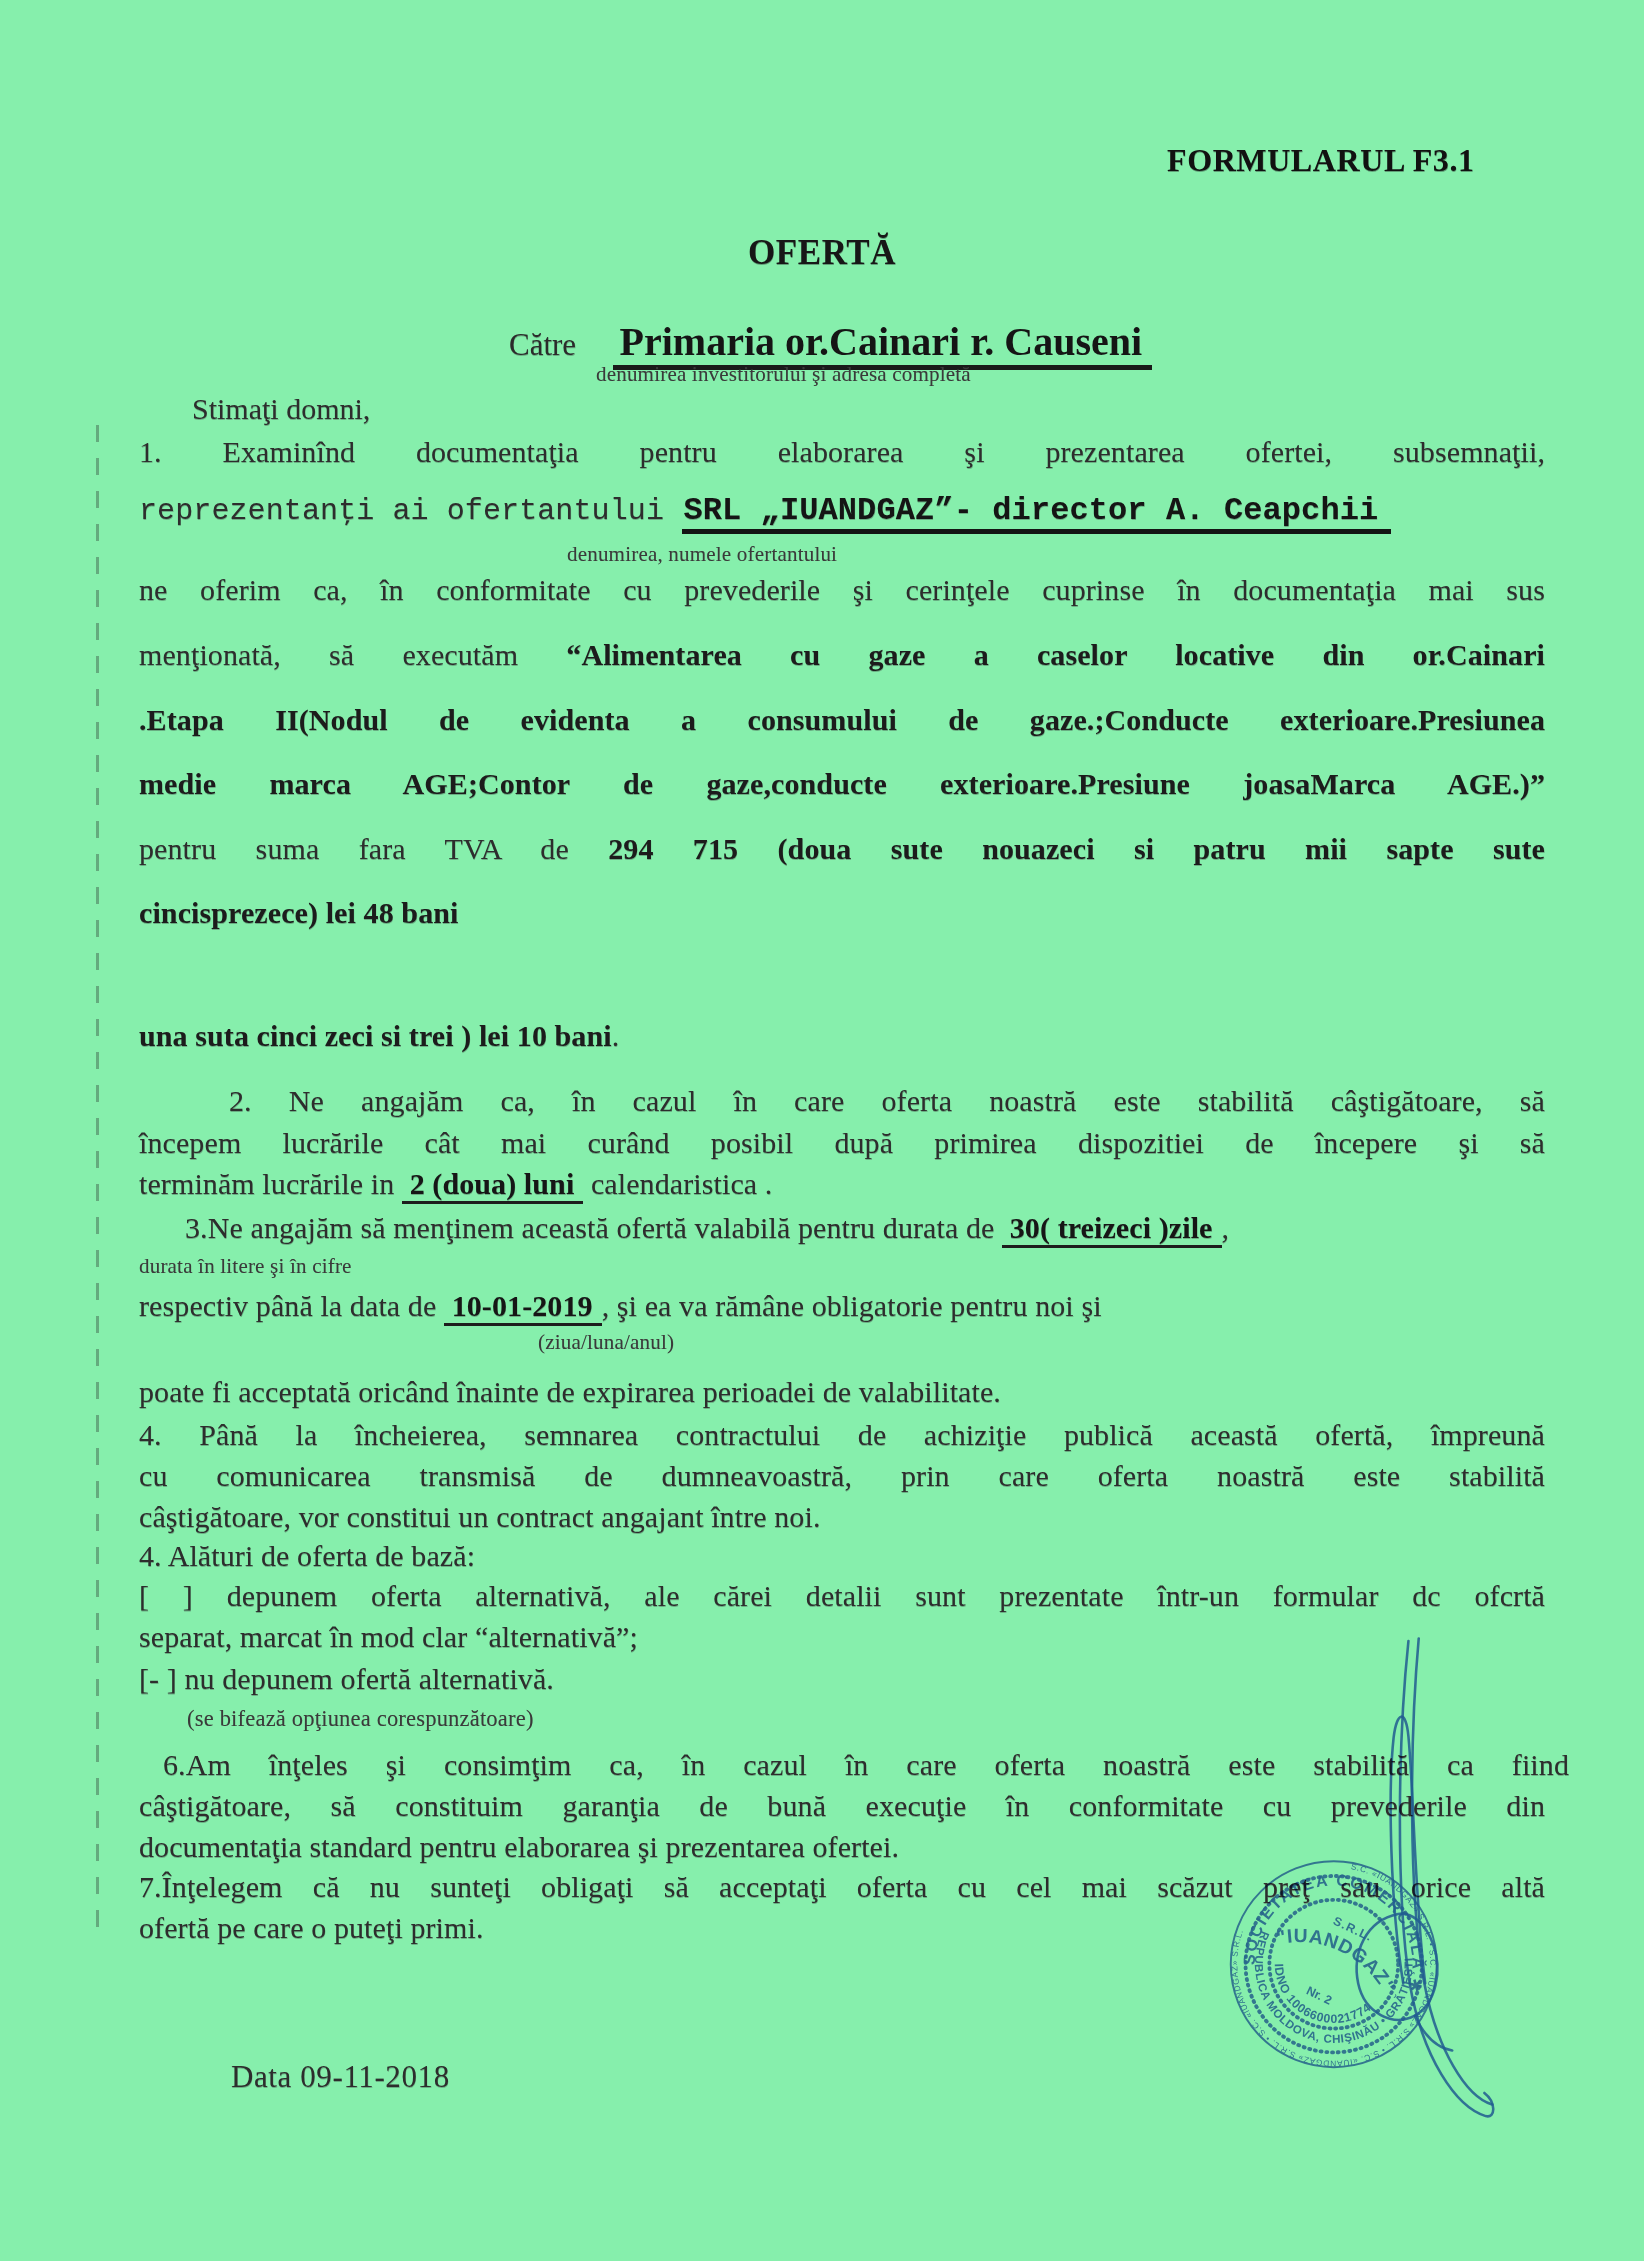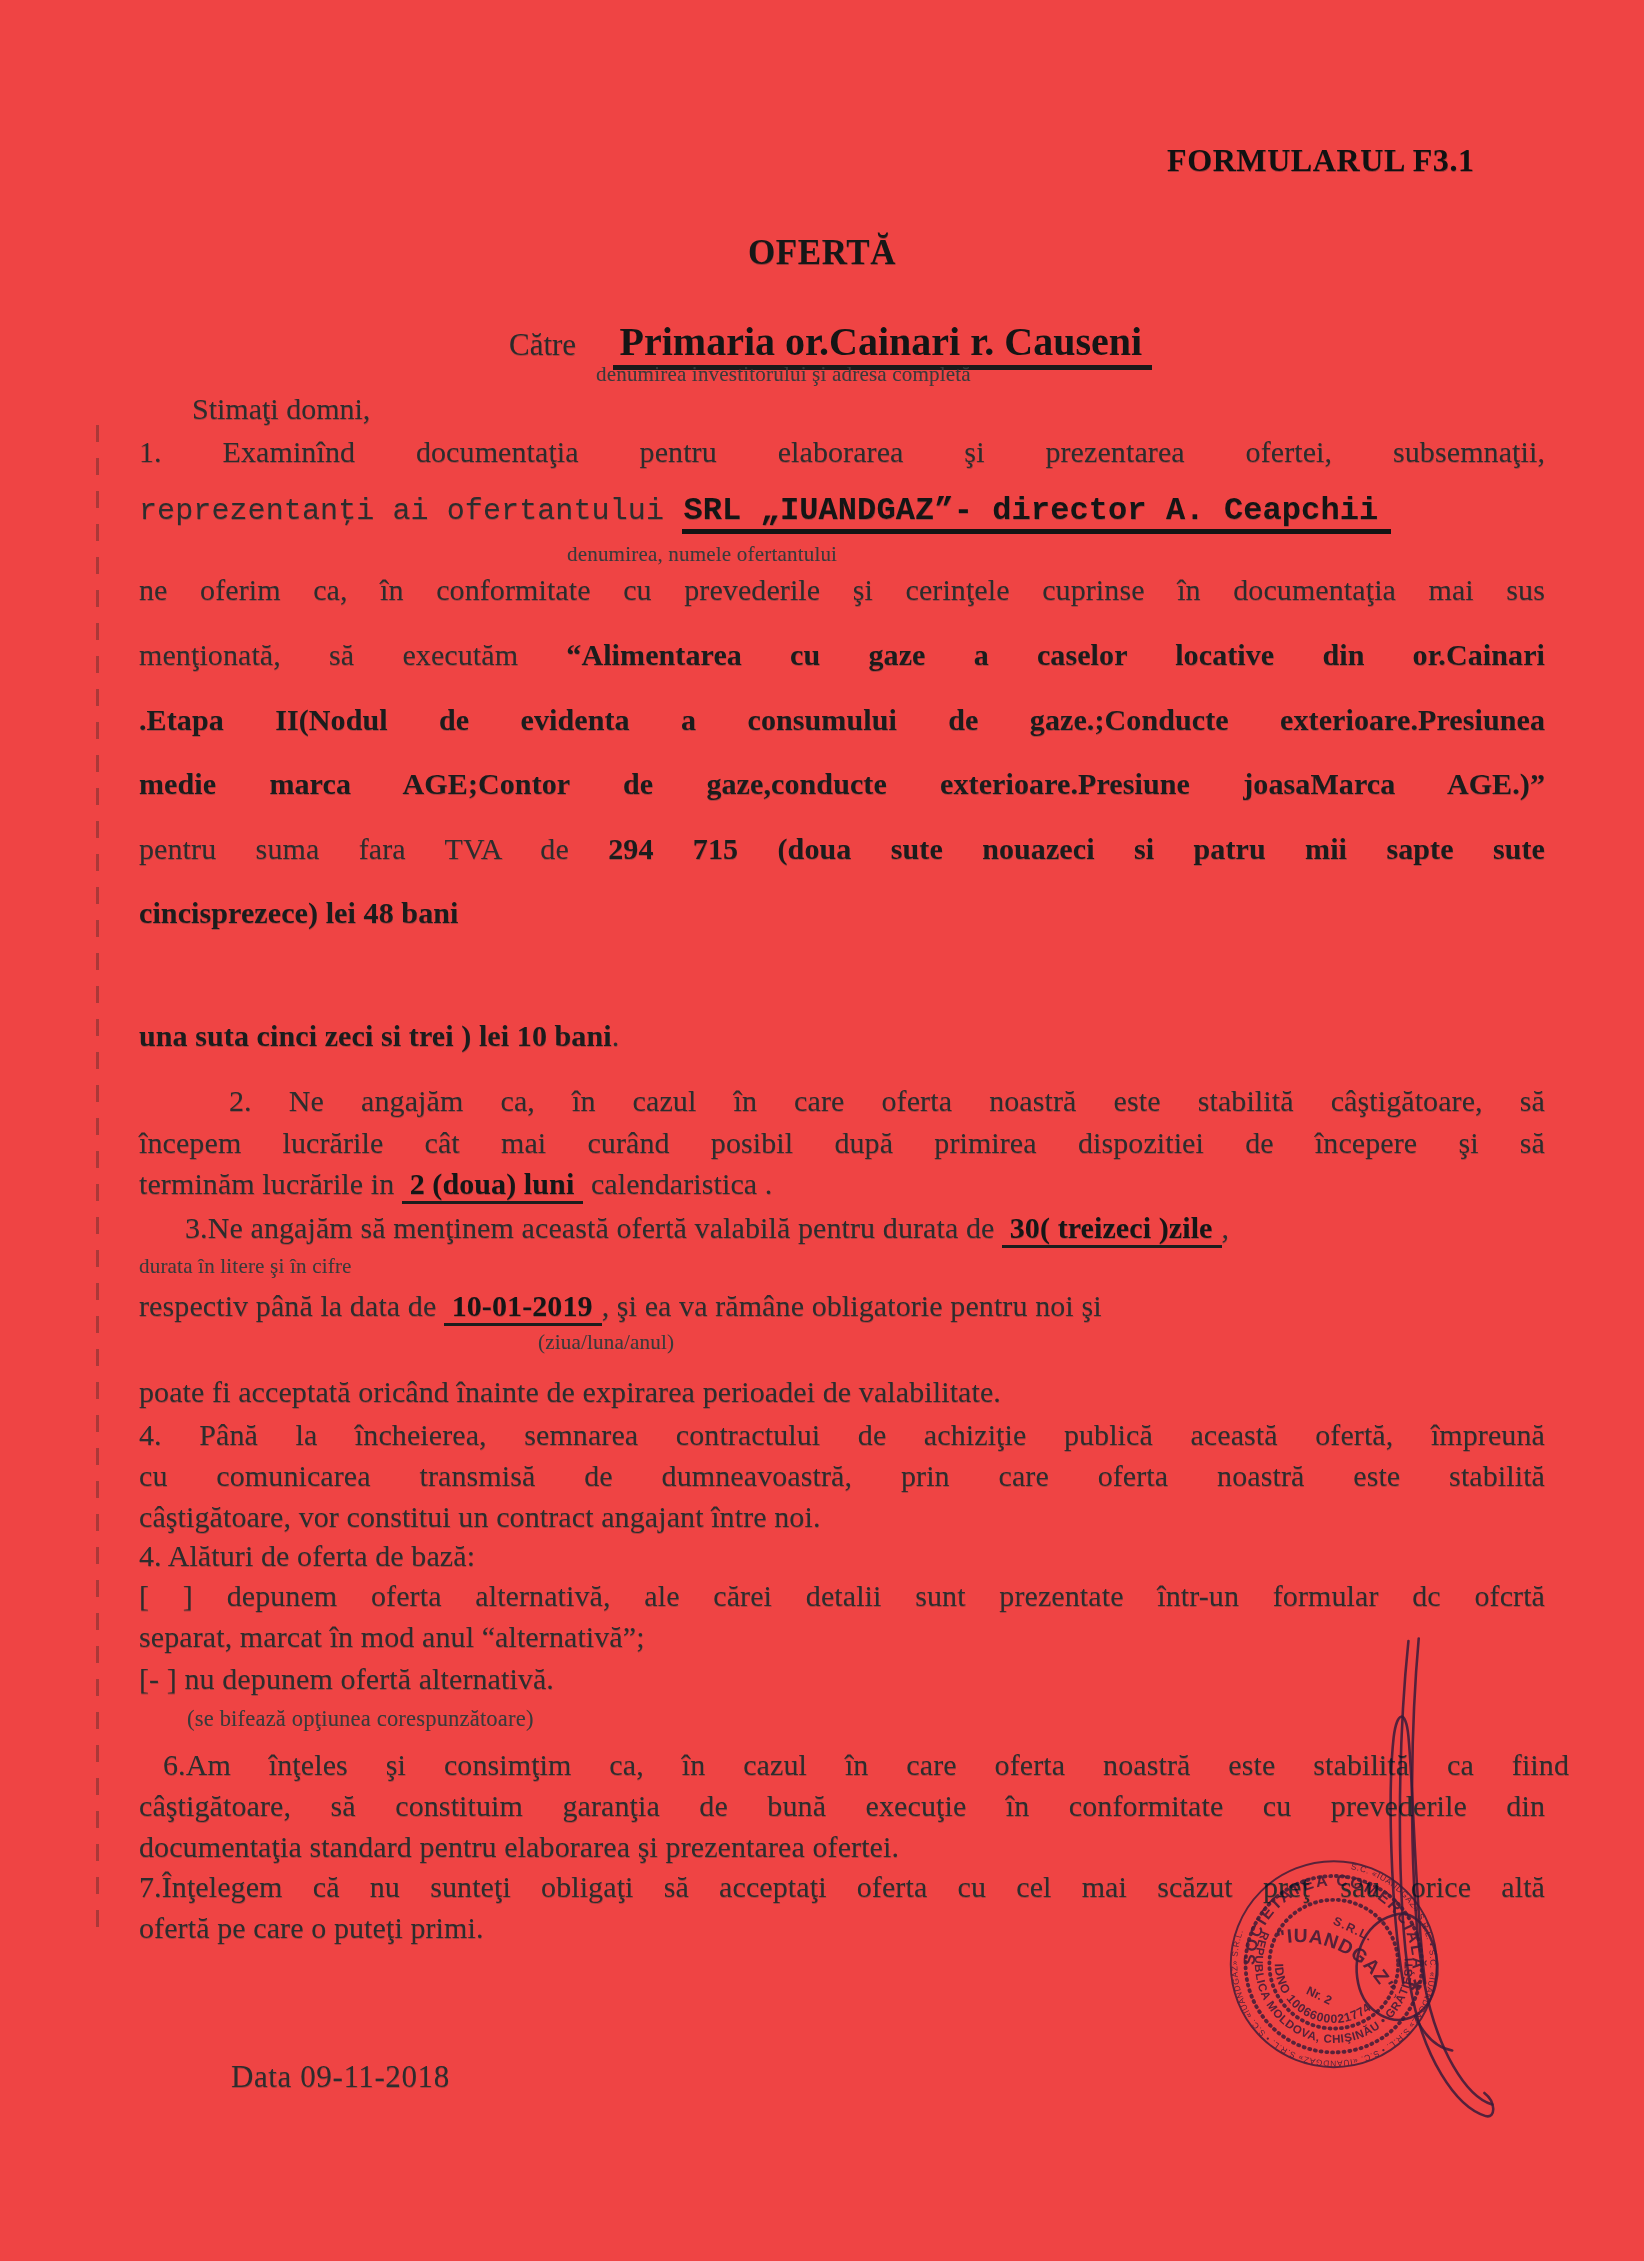--- a/index.html
+++ b/index.html
@@ -1,18 +1,18 @@
 <!DOCTYPE html>
 <html style="font-size:10.3px"><head>
 <meta charset="utf-8">
 <style>
   html,body{margin:0;padding:0;}
   body{width:1644px;height:2261px;background:#fbfbf9;}
   #page{position:relative;width:1644px;height:2261px;overflow:hidden;
-        background:#ef4444;font-family:"Liberation Serif","DejaVu Serif",serif;color:#2d2d2d;}
+        background:#86efac;font-family:"Liberation Serif","DejaVu Serif",serif;color:#2d2d2d;}
   .ln{position:absolute;left:139px;width:1406px;font-size:30px;line-height:1.26;
       letter-spacing:0.1px;white-space:nowrap;text-shadow:0.3px 0.5px 0.5px rgba(55,55,55,.35);}
   .just{white-space:normal;text-align:justify;text-align-last:justify;}
   .b{font-weight:bold;color:#1c1c1c;}
   .note{position:absolute;font-size:21px;color:#3a3a3a;letter-spacing:0.2px;
         text-shadow:0.2px 0.3px 0.4px rgba(70,70,70,.3);}
   .u-recipient{font-weight:bold;font-size:40px;color:#151515;
         border-bottom:5.2px solid #1a1a1a;padding:0 10.3px 1.3px 6.4px;}
   .u-offeror{font-weight:bold;font-size:32px;color:#151515;
         border-bottom:5.8px solid #141414;padding:0 13px 0 1.3px;}
@@ -72,21 +72,21 @@
   <div class="ln" style="top:1287px;"><span>respectiv până la data de  </span><span class="u-bold">10-01-2019</span><span>, şi ea va rămâne obligatorie pentru noi şi</span></div>
   <div class="note" style="top:1330px;left:538px;">(ziua/luna/anul)</div>
   <div class="ln" style="top:1373px;">poate fi acceptată oricând  înainte de expirarea perioadei de valabilitate.</div>
 
   <div class="ln just" style="top:1416px;">4.  Până la încheierea, semnarea contractului de achiziţie publică această ofertă, împreună</div>
   <div class="ln just" style="top:1457px;">cu comunicarea transmisă de dumneavoastră, prin care oferta noastră este stabilită</div>
   <div class="ln" style="top:1498px;">câştigătoare, vor constitui un contract angajant între noi.</div>
 
   <div class="ln" style="top:1537px;">4.  Alături de oferta de bază:</div>
   <div class="ln just" style="top:1577px;">[ ] depunem oferta alternativă, ale cărei detalii sunt prezentate într-un formular dc ofcrtă</div>
-  <div class="ln" style="top:1618px;">separat, marcat în mod anul “alternativă”;</div>
+  <div class="ln" style="top:1618px;">separat, marcat în mod clar “alternativă”;</div>
   <div class="ln" style="top:1660px;">[- ] nu depunem ofertă alternativă.</div>
   <div class="note" style="top:1706px;left:187px;font-size:22.5px;">(se bifează opţiunea corespunzătoare)</div>
 
   <div class="ln just" style="top:1746px;margin-left:24px;">6.Am înţeles şi consimţim ca, în cazul în care oferta noastră este stabilită ca fiind</div>
   <div class="ln" style="top:1828px;">documentaţia standard pentru elaborarea şi prezentarea ofertei.</div>
   <div class="ln just" style="top:1787px;">câştigătoare, să constituim garanţia de bună execuţie în conformitate cu prevederile din</div>
 
   <div class="ln just" style="top:1868px;">7.Înţelegem că nu sunteţi obligaţi să acceptaţi oferta cu cel mai scăzut preţ sau orice altă</div>
   <div class="ln" style="top:1909px;">ofertă pe care o puteţi primi.</div>
 

